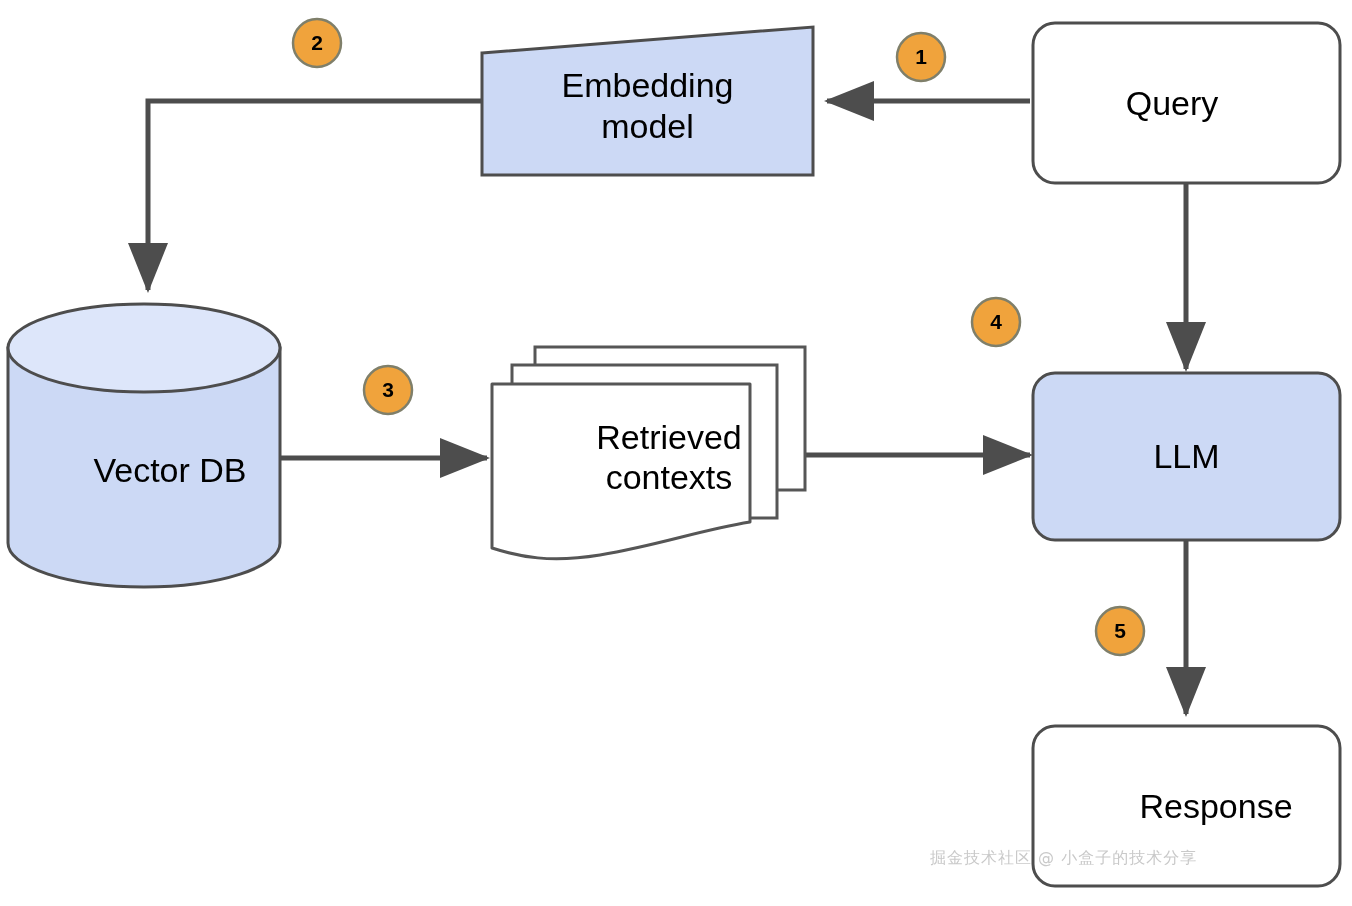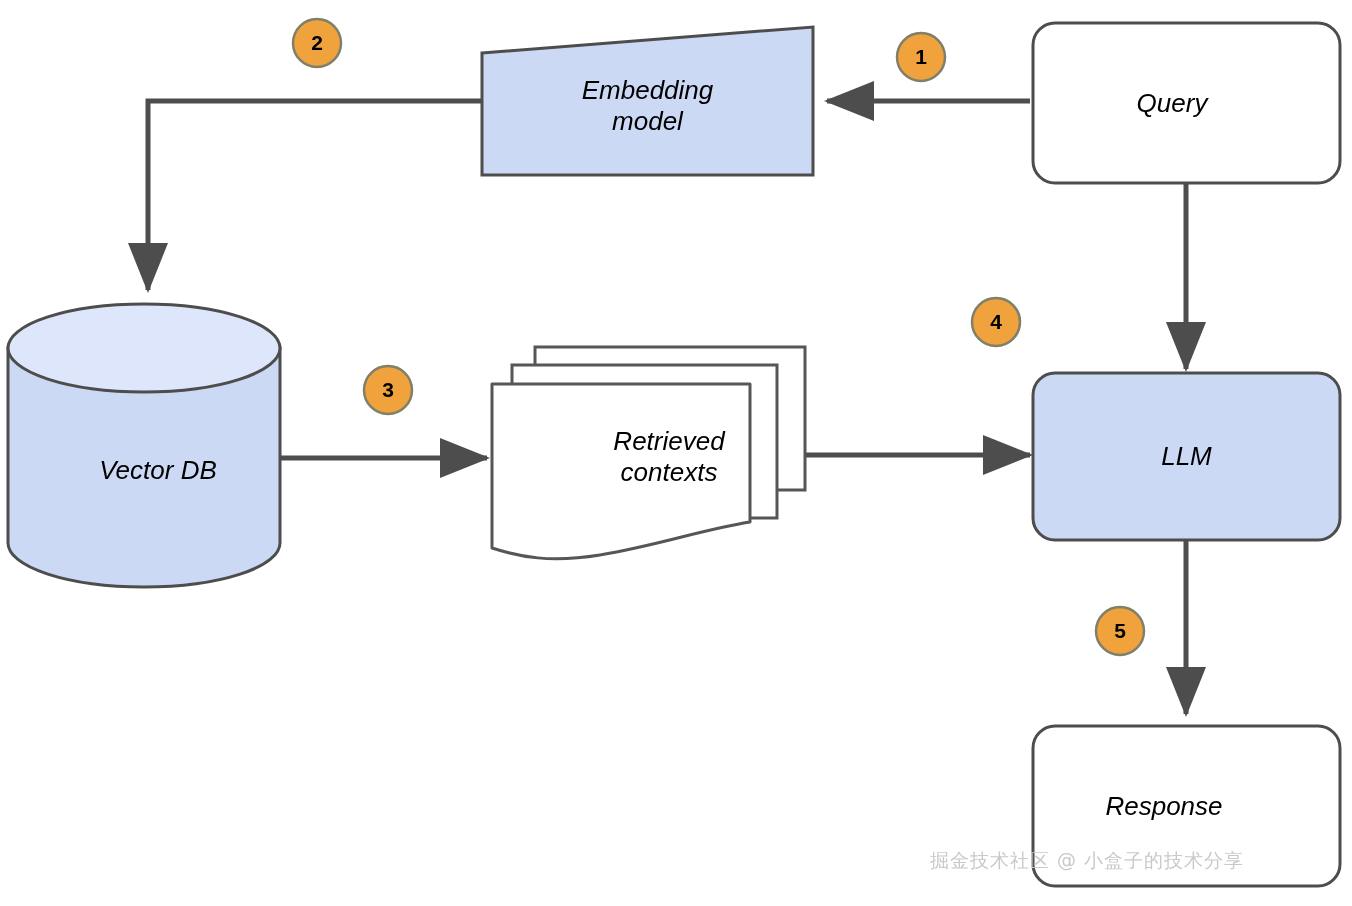--- a/index.html
+++ b/index.html
@@ -28,46 +28,45 @@
     height: 906px;
   }
   .node-label {
     position: absolute;
     display: flex;
     align-items: center;
     justify-content: center;
     text-align: center;
     color: #000000;
     font-family: "Liberation Sans", "DejaVu Sans", sans-serif;
-    font-size: 26px;
+    font-size: 34px;
     line-height: 1.18;
     font-weight: 400;
     pointer-events: none;
     white-space: pre-line;
-    font-style: italic;
   }
   .badge-label {
     position: absolute;
     display: flex;
     align-items: center;
     justify-content: center;
     color: #000000;
     font-family: "Liberation Sans", "DejaVu Sans", sans-serif;
     font-size: 21px;
     font-weight: bold;
     pointer-events: none;
     width: 46px;
     height: 46px;
   }
   #watermark {
     position: absolute;
     left: 930px;
     top: 848px;
     font-family: "DejaVu Sans", "Liberation Sans", sans-serif;
-    font-size: 19px;
+    font-size: 16px;
     color: #c9c9c9;
     letter-spacing: 1px;
     white-space: nowrap;
   }
 </style>
 </head>
 <body>
 
 <div id="diagram-root">
 
@@ -149,28 +148,28 @@
     <g>
       <circle cx="1120" cy="631" r="24" fill="#f0a33c" stroke="#7f7f6a" stroke-width="2.5"></circle>
     </g>
   </svg>
 
   <div class="node-label" style="left:1033px; top:23px; width:278px; height:160px;">Query</div>
 
   <div class="node-label" style="left:482px; top:36px; width:331px; height:139px;">Embedding
 model</div>
 
-  <div class="node-label" style="left:8px; top:390px; width:300px; height:160px;">Vector DB</div>
+  <div class="node-label" style="left:8px; top:390px; width:300px; height:160px;padding-left:12px;">Vector DB</div>
 
   <div class="node-label" style="left:492px; top:392px; width:258px; height:130px;padding-left:48px;">Retrieved
 contexts</div>
 
   <div class="node-label" style="left:1033px; top:373px; width:307px; height:167px;">LLM</div>
 
-  <div class="node-label" style="left:986px; top:726px; width:260px; height:160px;padding-left:48px;">Response</div>
+  <div class="node-label" style="left:1038px; top:726px; width:260px; height:160px;padding-left:48px;">Response</div>
 
   <div class="badge-label" style="left:898px; top:34px;">1</div>
   <div class="badge-label" style="left:294px; top:20px;">2</div>
   <div class="badge-label" style="left:365px; top:367px;">3</div>
   <div class="badge-label" style="left:973px; top:299px;">4</div>
   <div class="badge-label" style="left:1097px; top:608px;">5</div>
 
   <div id="watermark">掘金技术社区 @ 小盒子的技术分享</div>
 
 </div>

